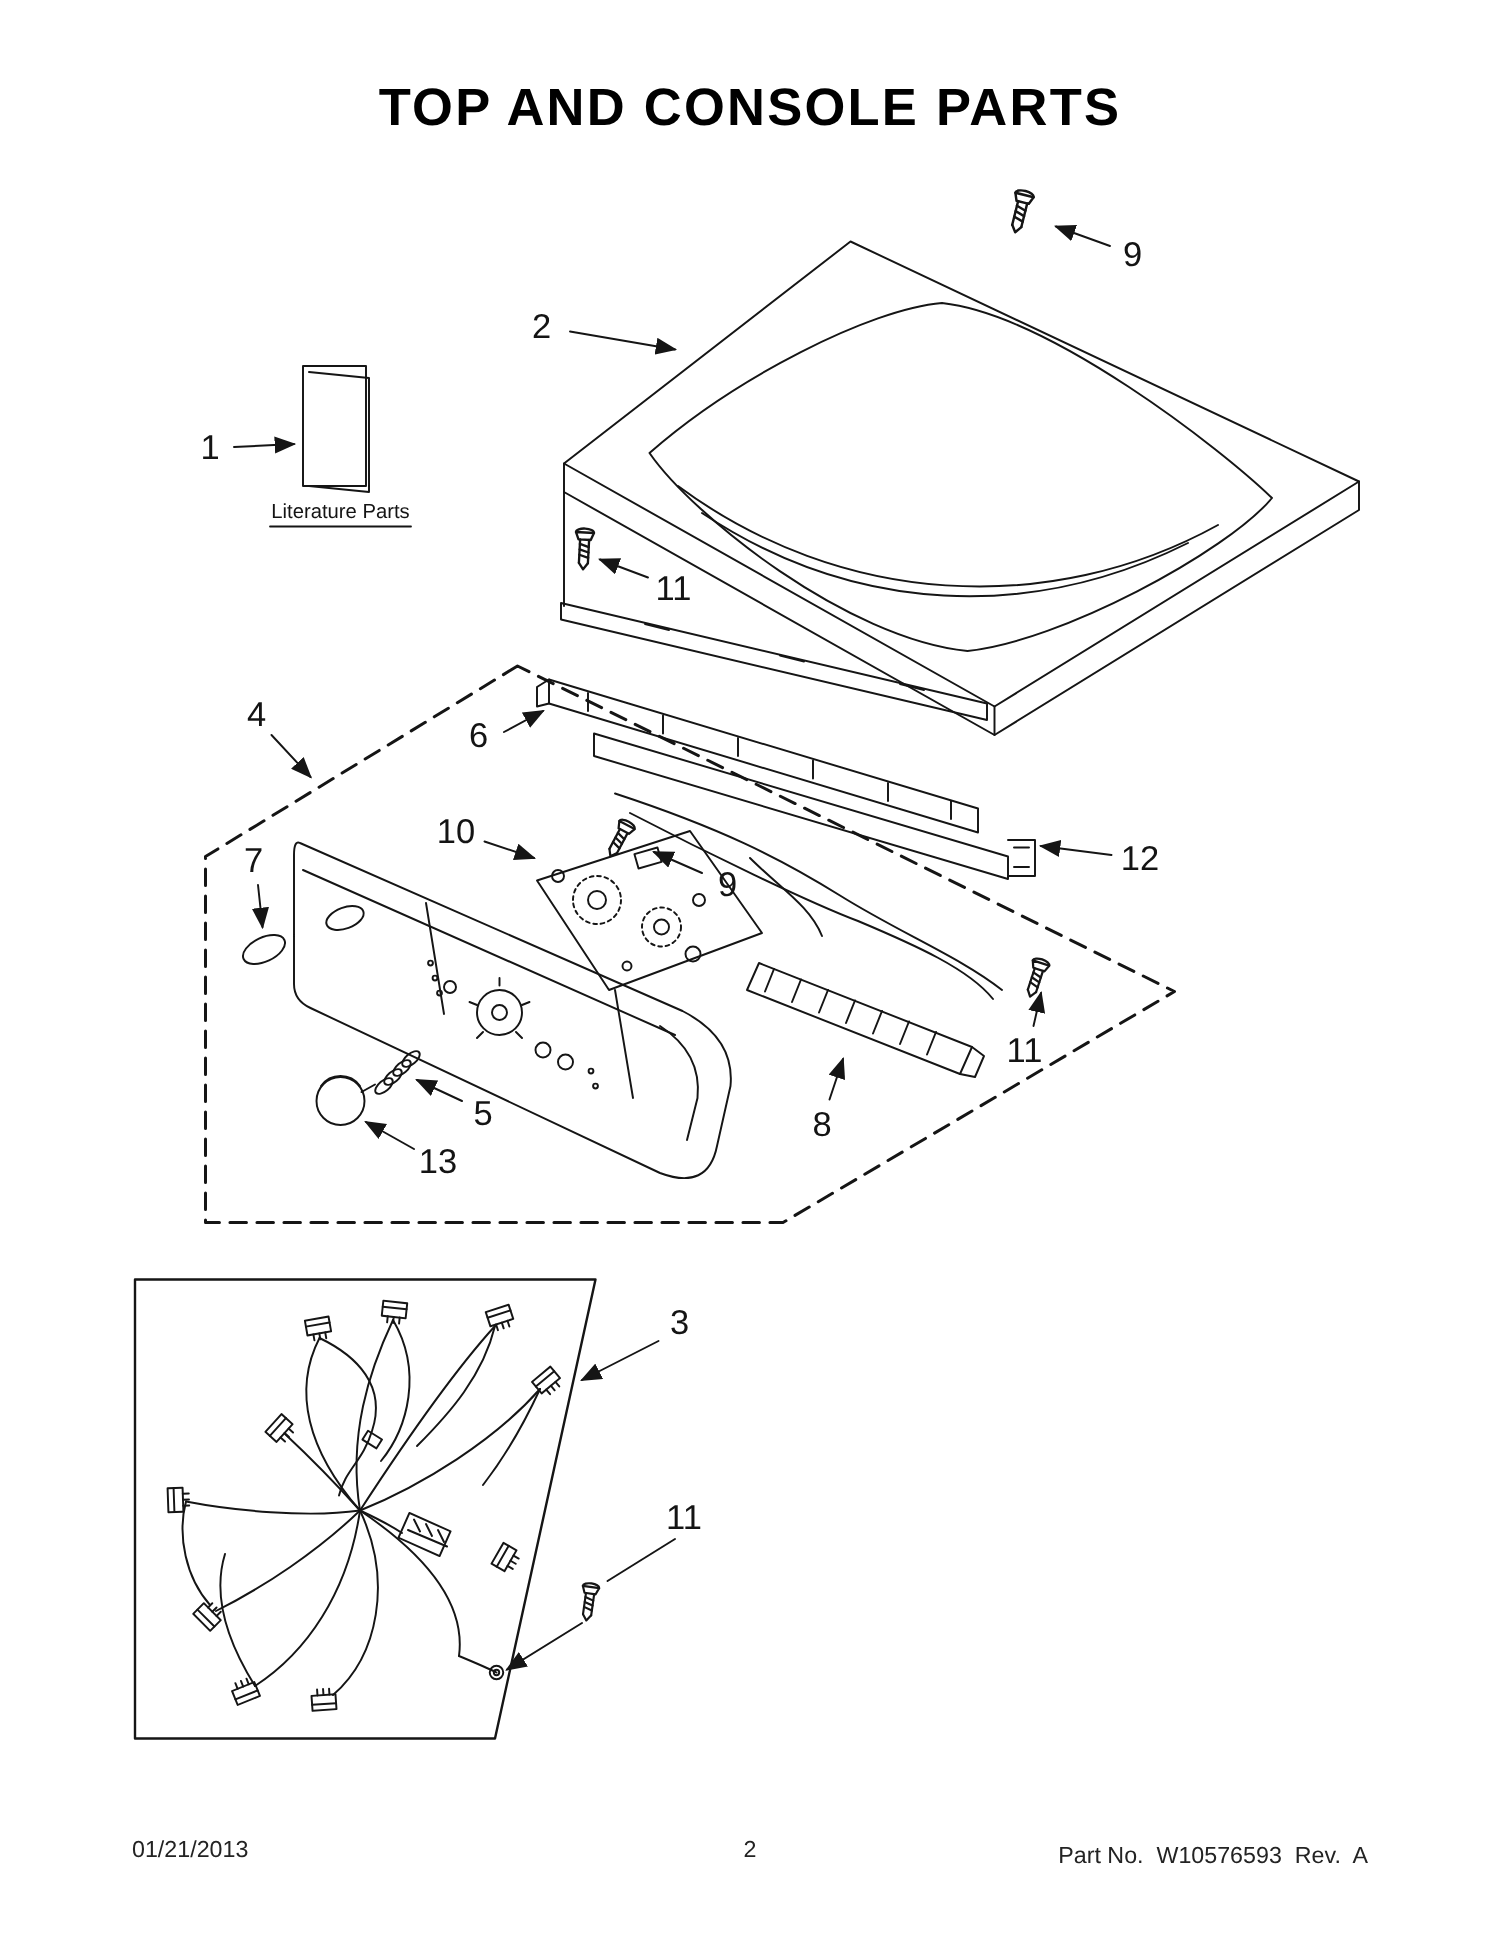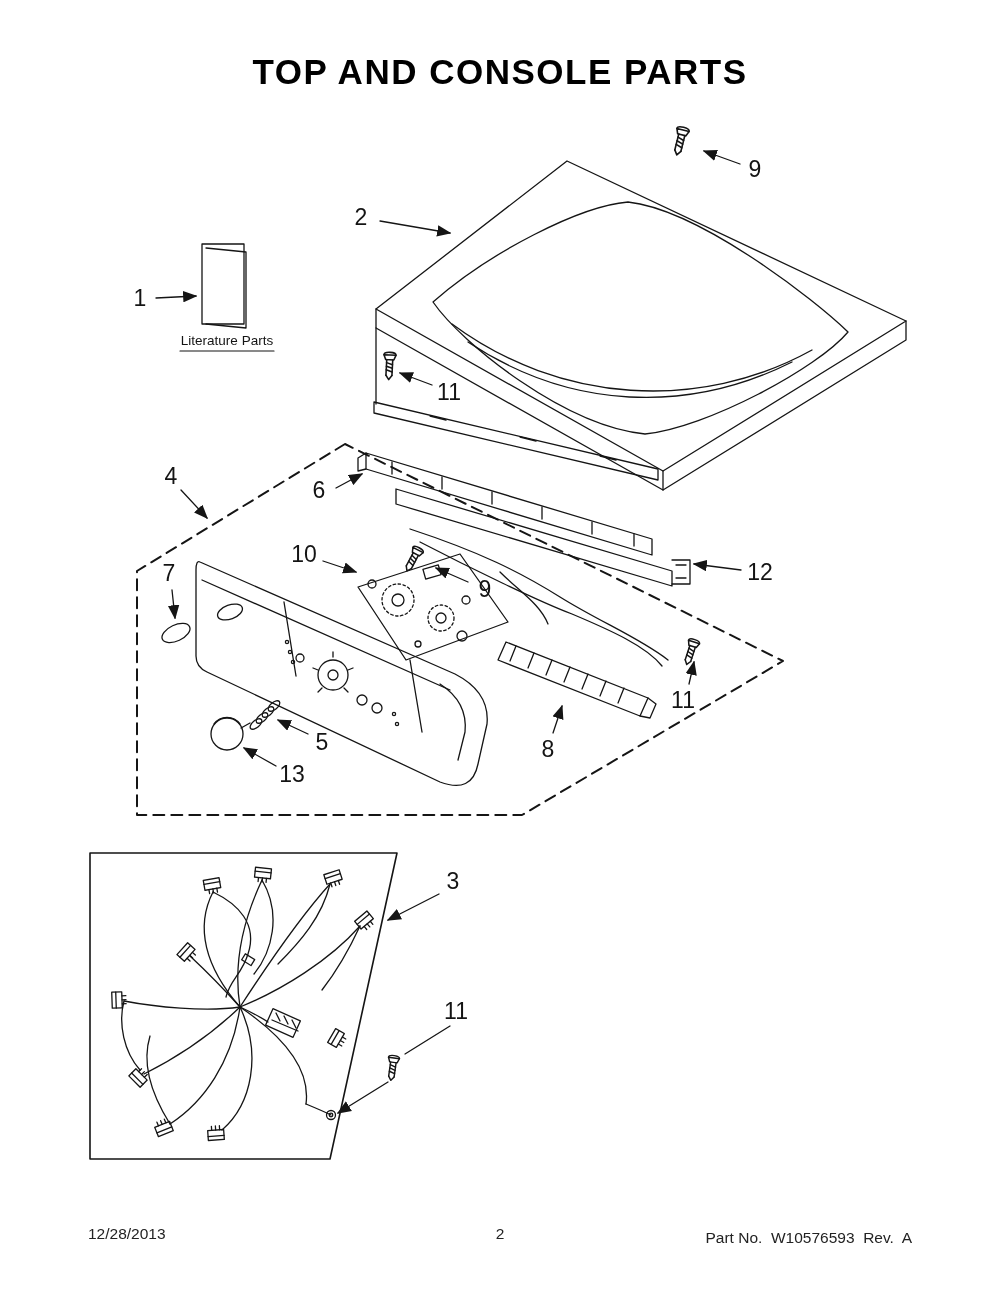--- a/index.html
+++ b/index.html
@@ -242,18 +242,18 @@
       <path d="M439,882 L388,908" marker-end="url(#arr)"></path>
     </g>
     <g>
       <text x="456" y="1007" text-anchor="middle">11</text>
       <path d="M450,1014 L405,1042"></path>
       <path d="M388,1070 L338,1101" marker-end="url(#arr)"></path>
     </g>
   </svg>
 
   <div class="footer">
-    <span class="f-left">12/28/2013</span>
+    <span class="f-left">01/21/2013</span>
     <span class="f-center">2</span>
     <span class="f-right">Part No.  W10576593  Rev.  A</span>
   </div>
 
 </div>
 
 </body></html>

